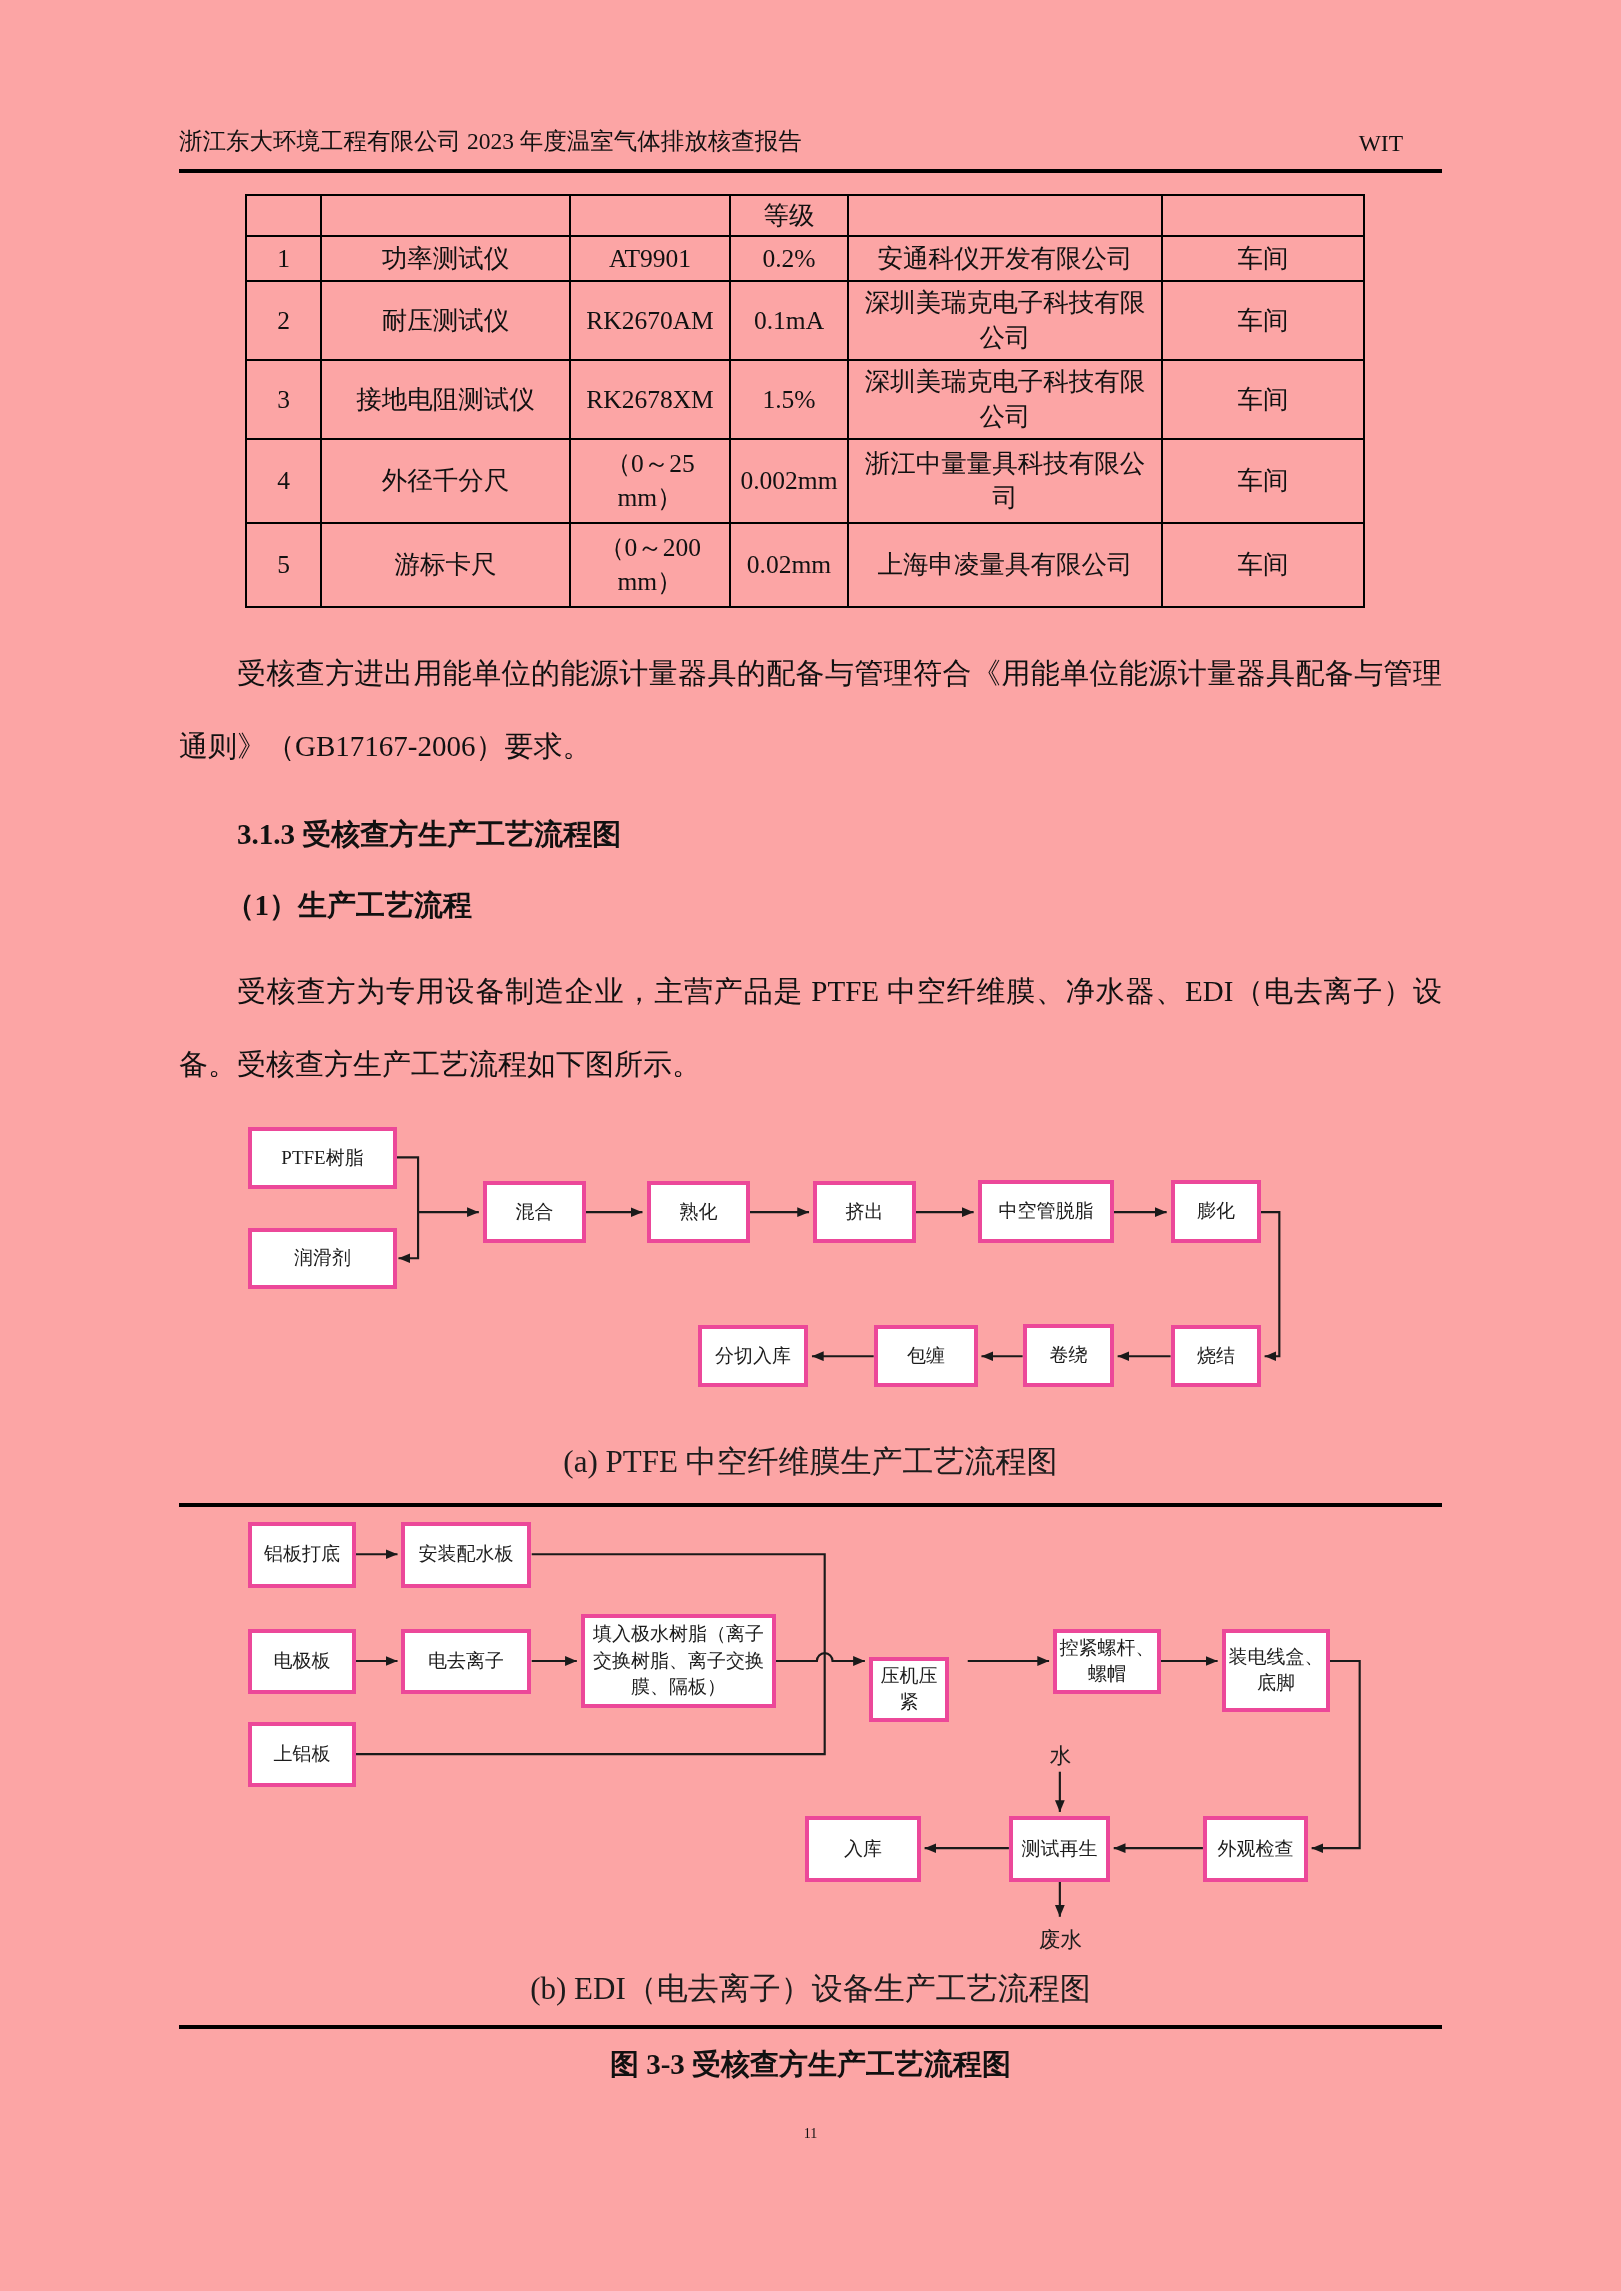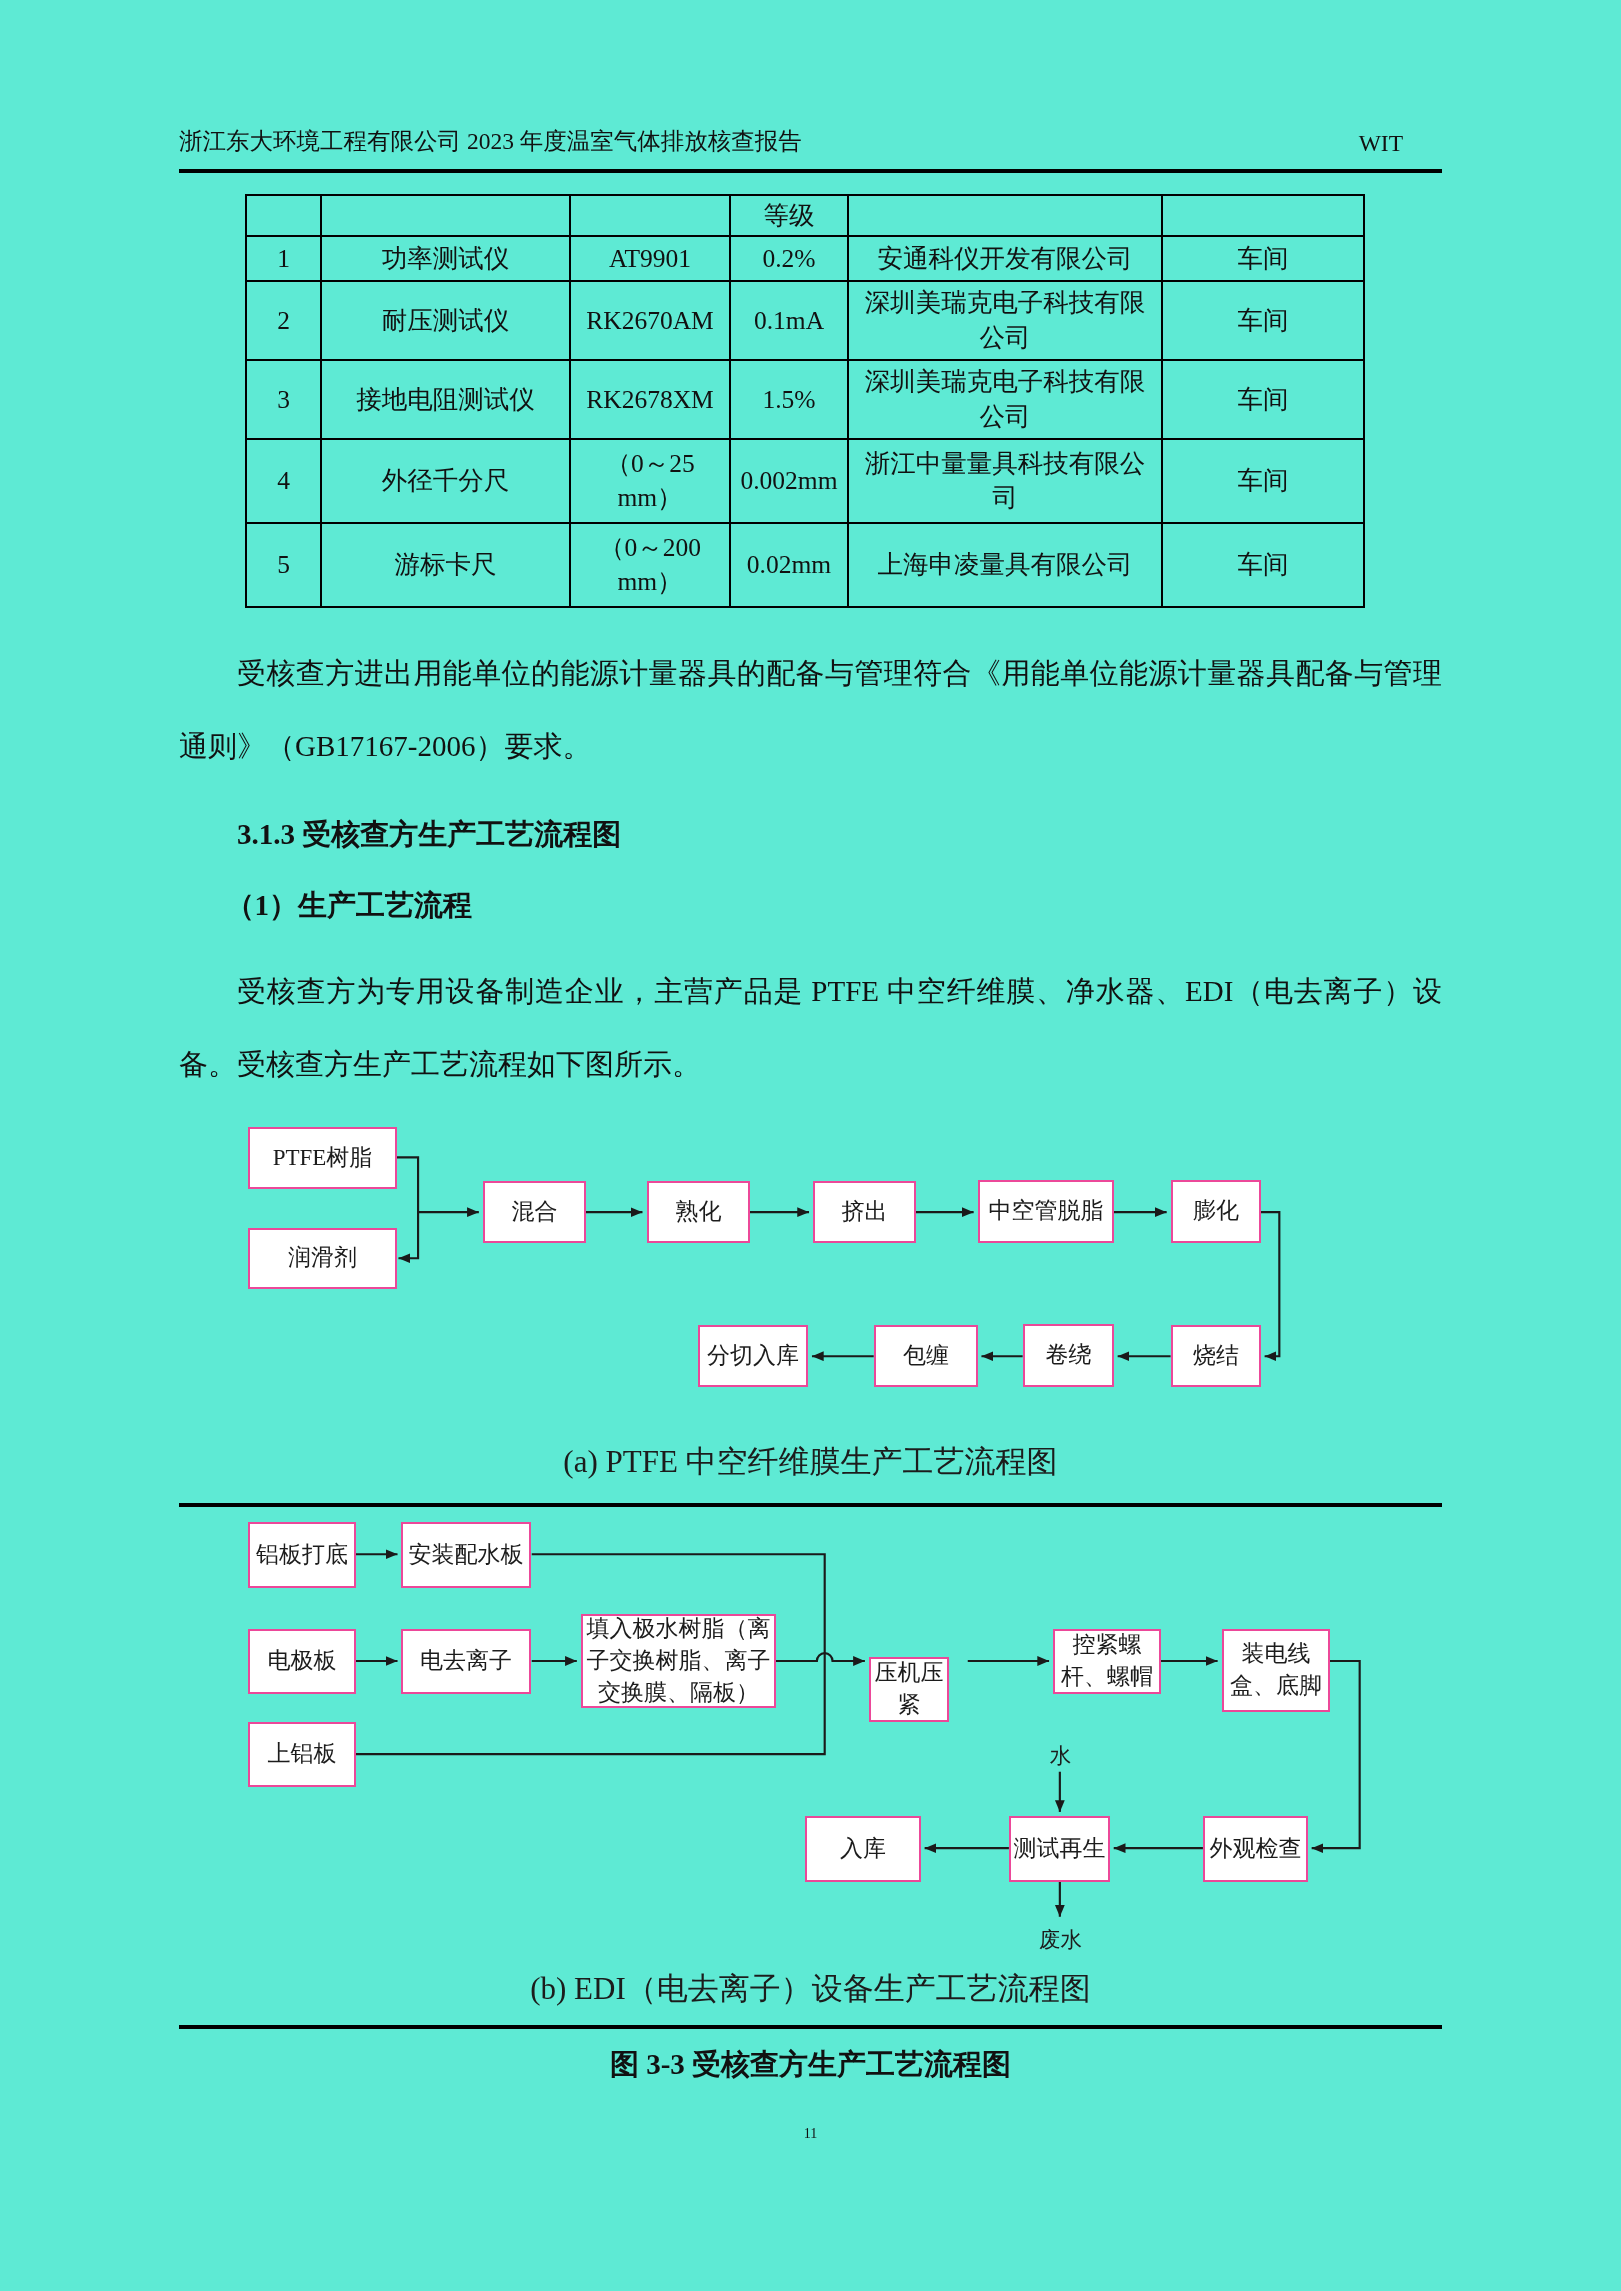--- a/index.html
+++ b/index.html
@@ -1,17 +1,17 @@
 <!DOCTYPE html>
 <html><head>
 <meta charset="utf-8">
 <style>
   html,body{margin:0;padding:0;background:#e8e8e8;}
   .page{
-    width:1621px;height:2292px;background:#5eead4;margin:0 auto;
+    width:1621px;height:2292px;background:#fca5a5;margin:0 auto;
     font-family:"Liberation Serif","DejaVu Serif",serif;color:#111;
     position:relative;overflow:hidden;
   }
   .content{padding:0 179px;}
   
   .doc-header{
     display:flex;justify-content:space-between;align-items:flex-end;
     padding-top:125px;padding-bottom:11.8px;border-bottom:4.9px solid #000;
     font-size:23.5px;
   }
@@ -37,23 +37,23 @@
   .p1{margin-top:29px;}
   .p2{margin-top:29px;}
   .h313{font-size:29px;font-weight:bold;margin:33px 0 0 0;text-indent:2em;}
   .hsub{font-size:29px;font-weight:bold;margin:31px 0 0 0;text-indent:1.6em;}
   
   .diagram{position:relative;width:1262px;}
   .dg-a{height:294px;margin-top:21.6px;}
   .dg-b{height:451px;margin-top:2px;}
   .diagram svg.wires{position:absolute;left:0;top:0;z-index:1;}
   .fbox{
-    position:absolute;box-sizing:border-box;border:2px solid #ec4899;
+    position:absolute;box-sizing:border-box;border:4px solid #ec4899;
     background:#fff;display:flex;align-items:center;justify-content:center;
-    text-align:center;font-size:23px;line-height:1.4;padding:2px;z-index:2;
+    text-align:center;font-size:19px;line-height:1.4;padding:2px;z-index:2;
     color:#1c1c1c;
   }
   .flabel{
     position:absolute;font-size:21.6px;z-index:2;text-align:center;color:#1c1c1c;
   }
   .dg-caption{
     text-align:center;font-size:31px;margin-top:25.5px;color:#1c1c1c;
   }
   .dg-caption-b{margin-top:7.8px;}
   .rule{height:3.9px;background:#000;margin-top:19.6px;}

